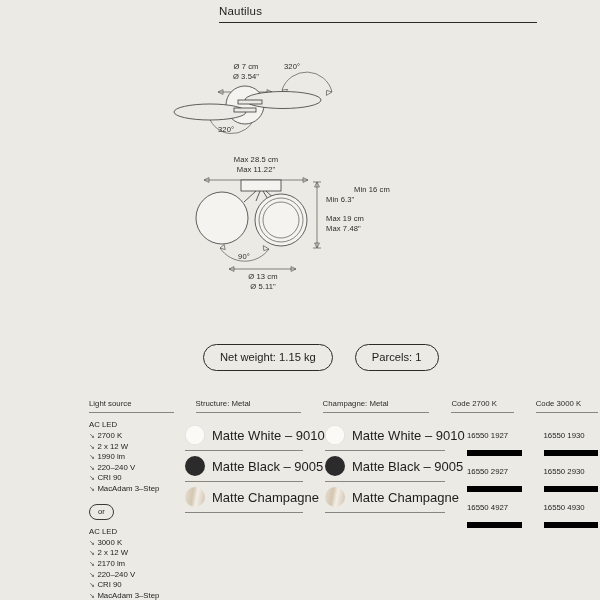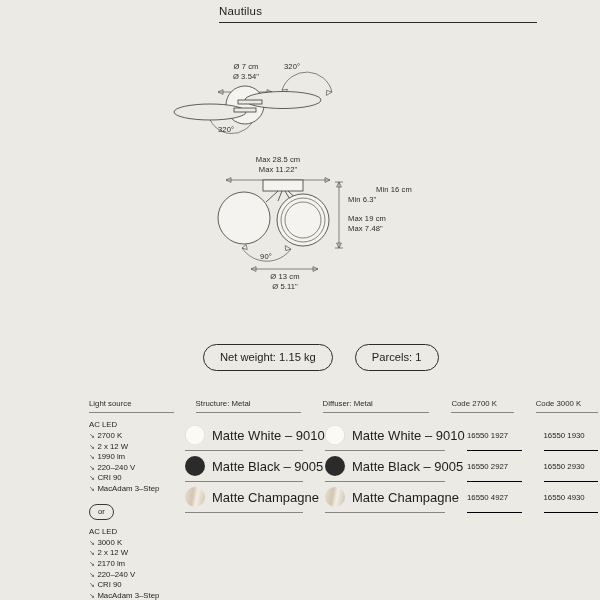--- a/index.html
+++ b/index.html
@@ -74,21 +74,21 @@
     height:30px;border-bottom:1px solid #88877f;
   }
   .swatch{width:20px;height:20px;border-radius:50%;flex:none;}
   .sw-white{background:#fbfaf7;box-shadow:inset 0 0 0 .6px #d9d7d0;}
   .sw-black{background:#2b2b2b;}
   .sw-champagne{background:linear-gradient(100deg,#e9e0d2 0%,#d3c6b2 38%,#f3eee6 58%,#cfc2ae 100%);}
   .fname{font-size:13px;color:#1d1d1b;white-space:nowrap;}
 
   .codecell{
     display:flex;align-items:center;height:30px;
-    border-bottom:1px solid #000000;font-size:7.8px;color:#1d1d1b;white-space:nowrap;
+    border-bottom:6px solid #000000;font-size:7.8px;color:#1d1d1b;white-space:nowrap;
   }
   .spacer-row{height:7px;}
 </style>
 </head>
 <body>
 
 <div class="page">
 
   <div class="header">
     <div class="title">Nautilus</div>
@@ -128,21 +128,21 @@
         <rect class="shape-flat" x="84" y="58" width="22" height="4"></rect>
       </g>
     </svg>
 
     <div class="dim-label c" style="left:68px;top:12px;width:56px;">Ø 7 cm</div>
     <div class="dim-label c" style="left:68px;top:21.5px;width:56px;">Ø 3.54"</div>
     <div class="dim-label" style="left:134px;top:12px;">320°</div>
     <div class="dim-label" style="left:68px;top:75px;">320°</div>
   </div>
 
-  <div class="drawing" style="left:158px;top:152px;width:300px;height:140px;">
+  <div class="drawing" style="left:136px;top:152px;width:300px;height:140px;">
 
     <svg width="300" height="140" viewBox="0 0 300 140">
 
       <g>
         <line class="ln-thin" x1="68" y1="28" x2="172" y2="28"></line>
         <path class="ln-thin" d="M68,28 l5,-2.4 v4.8 z" fill="#55554f"></path>
         <path class="ln-thin" d="M172,28 l-5,-2.4 v4.8 z" fill="#55554f"></path>
       </g>
 
       <g>
@@ -203,21 +203,21 @@
   <div class="table">
 
     <div class="trow">
       <div class="col c1">
           <div class="hcell">Light source</div>
         </div>
       <div class="col c2">
           <div class="hcell">Structure: Metal</div>
         </div>
       <div class="col c3">
-          <div class="hcell">Diffuser: Metal</div>
+          <div class="hcell">Champagne: Metal</div>
         </div>
       <div class="col c4">
           <div class="hcell">Code 2700 K</div>
         </div>
       <div class="col c5">
           <div class="hcell">Code 3000 K</div>
         </div>
     </div>
 
     <div class="trow">

